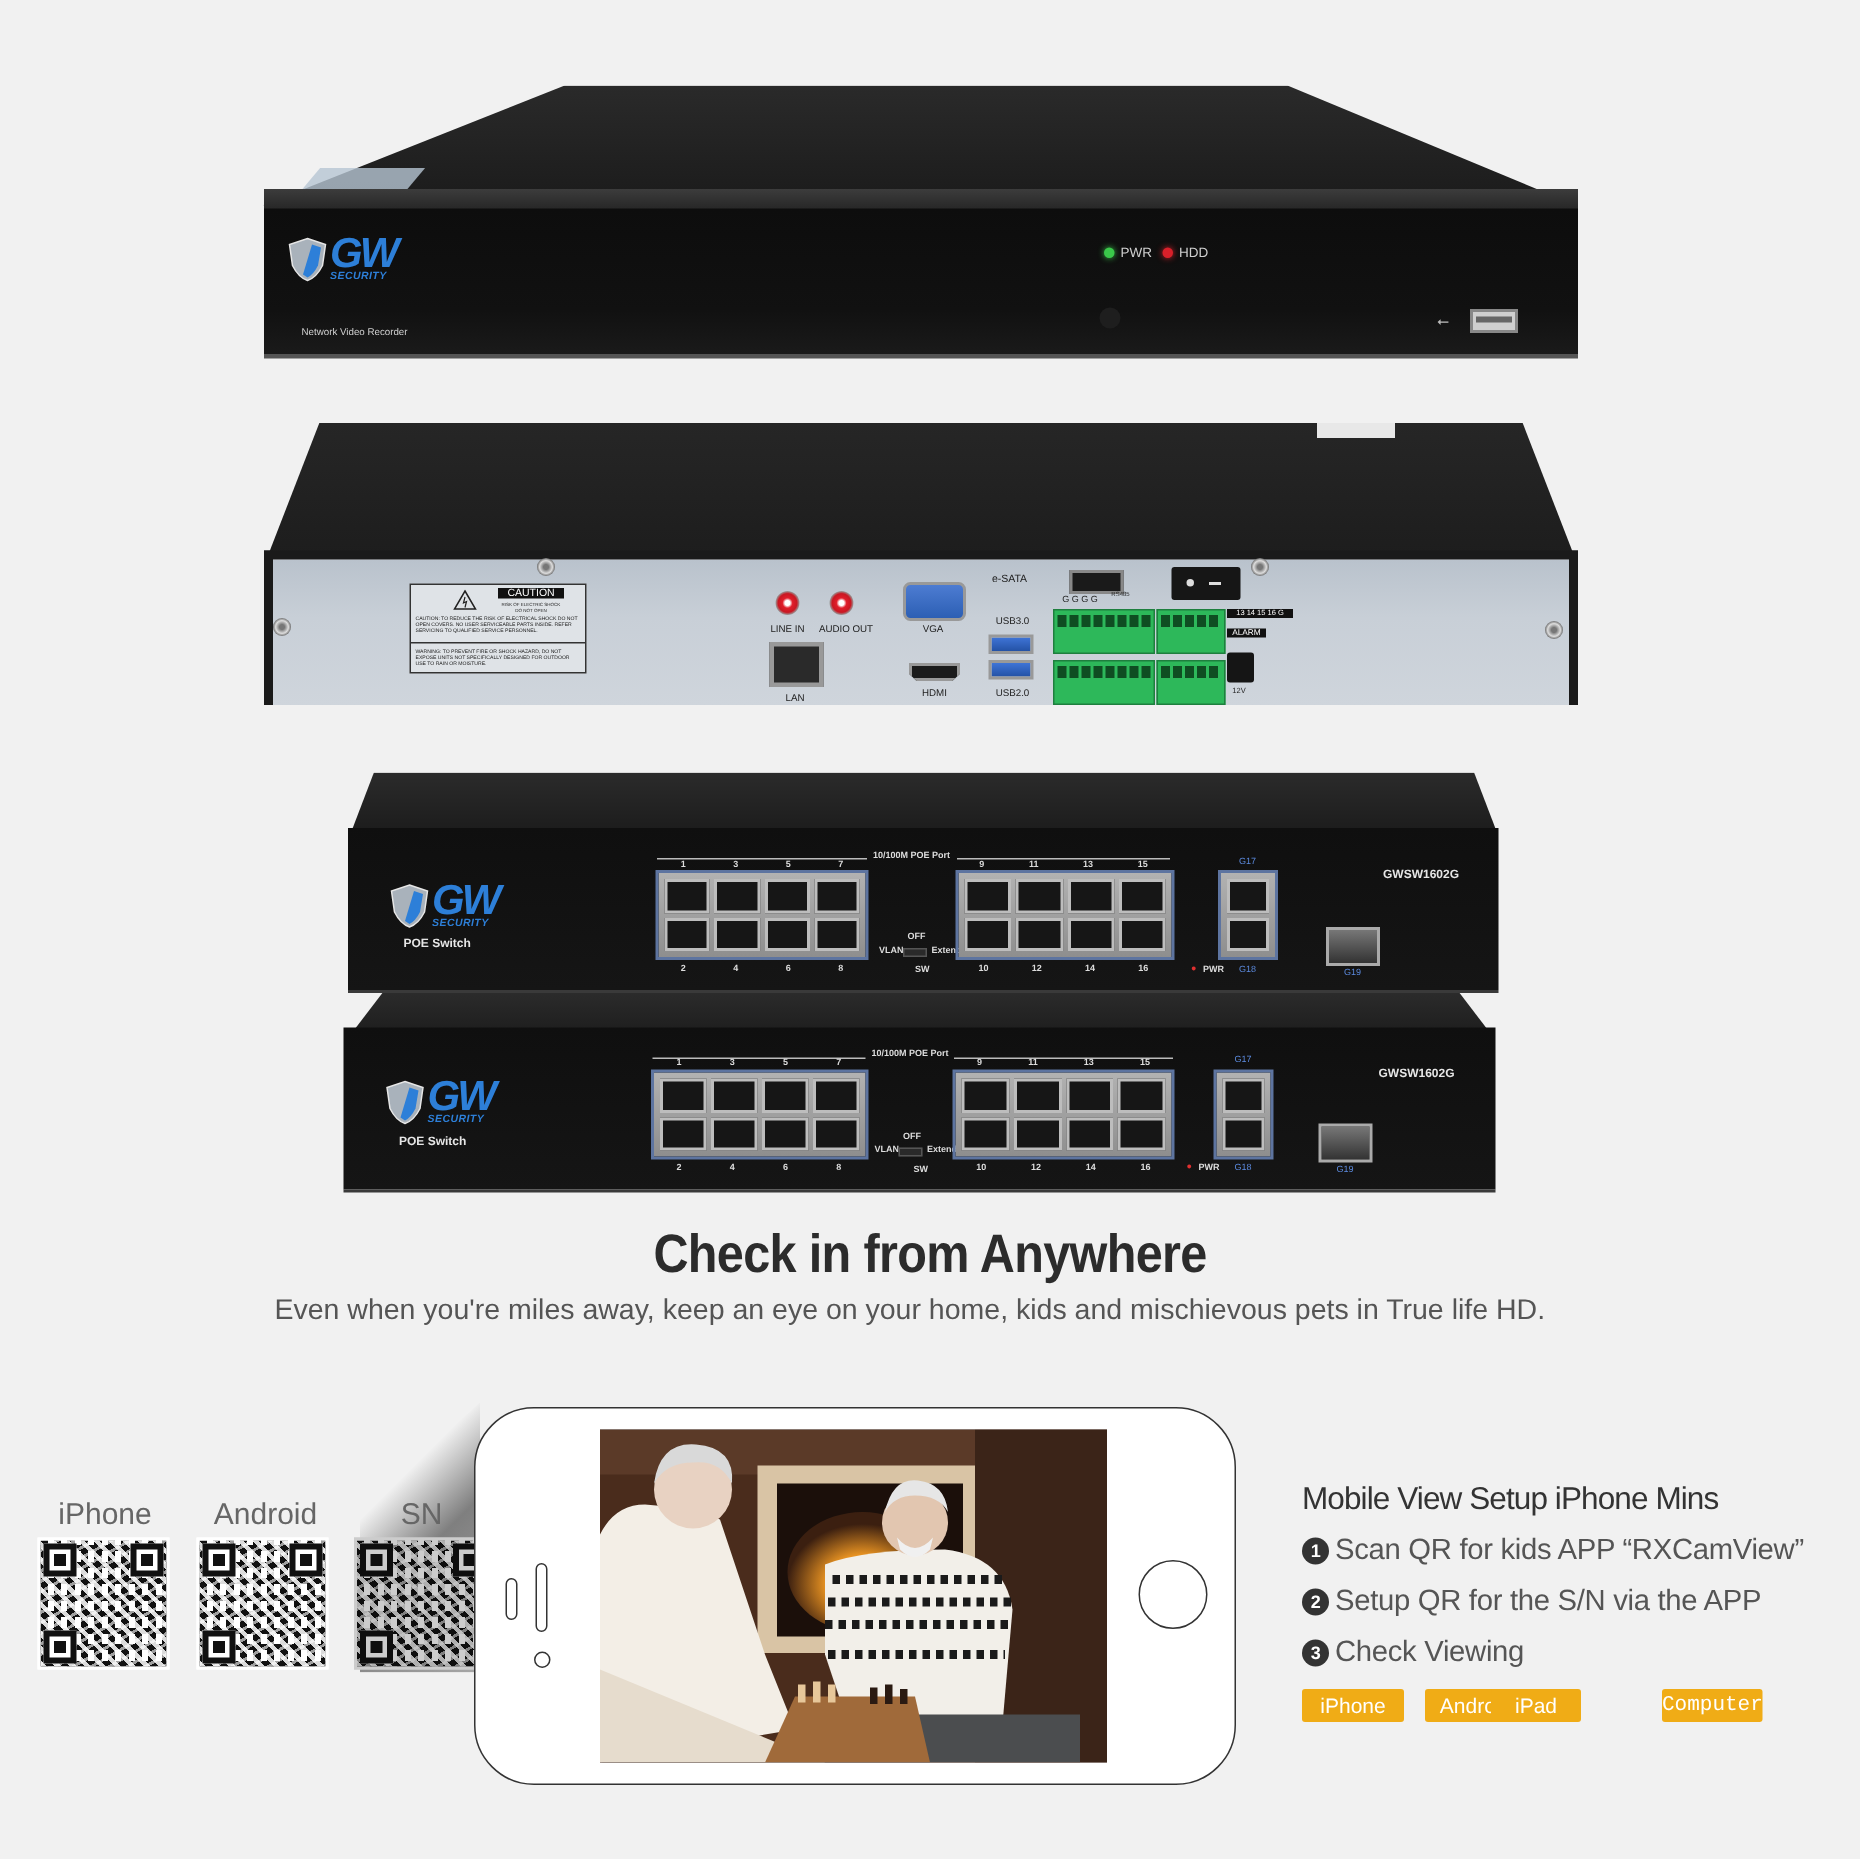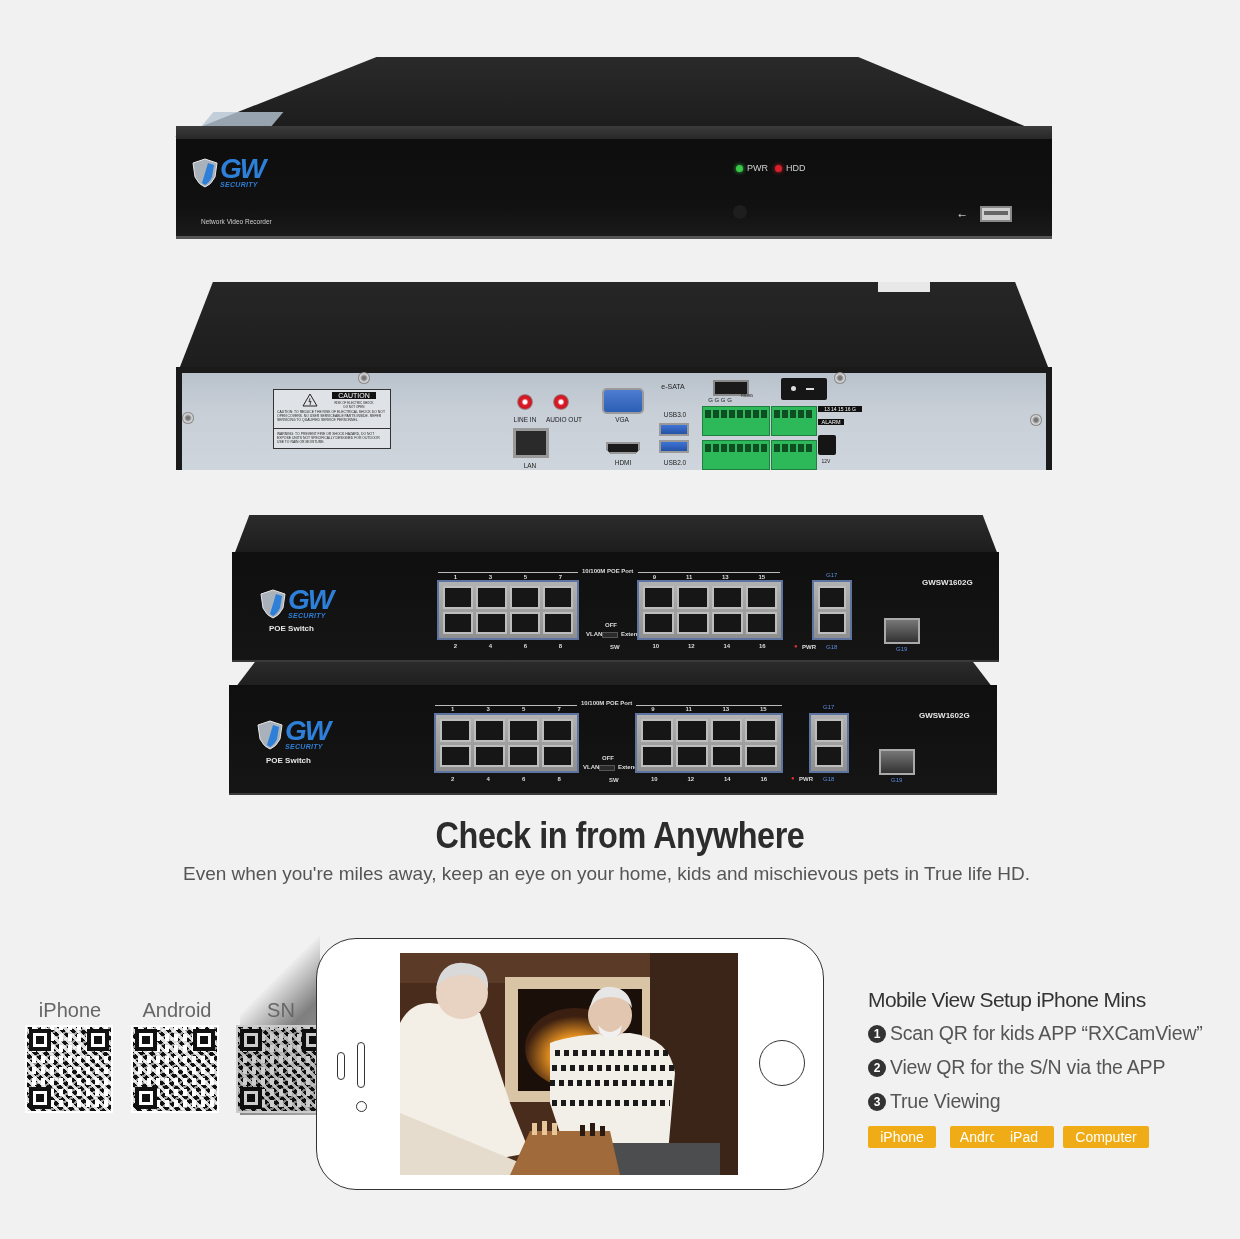--- a/index.html
+++ b/index.html
@@ -443,22 +443,22 @@
   </svg>
 </div>
 
 <div class="abs mv-title">Mobile View Setup iPhone Mins</div>
 <div class="abs mv-step" style="top:1022px;">
   <span class="num-circle">1</span>
   <span>Scan QR for kids APP “RXCamView”</span>
 </div>
 <div class="abs mv-step" style="top:1056px;">
   <span class="num-circle">2</span>
-  <span>View QR for the S/N via the APP</span>
+  <span>Setup QR for the S/N via the APP</span>
 </div>
 <div class="abs mv-step" style="top:1090px;">
   <span class="num-circle">3</span>
-  <span>True Viewing</span>
+  <span>Check Viewing</span>
 </div>
 <div class="abs badge" style="left:868px; width:68px;">iPhone</div>
 <div class="abs badge" style="left:950px; width:68px;">Android</div>
 <div class="abs badge" style="left:994px; width:60px;">iPad</div>
-<div class="abs badge" style="left:1063px; width:86px;">Computer</div>
+<div class="abs badge" style="left:1108px; width:67px;font-family:Liberation Mono, monospace;">Computer</div>
 
 </body></html>

